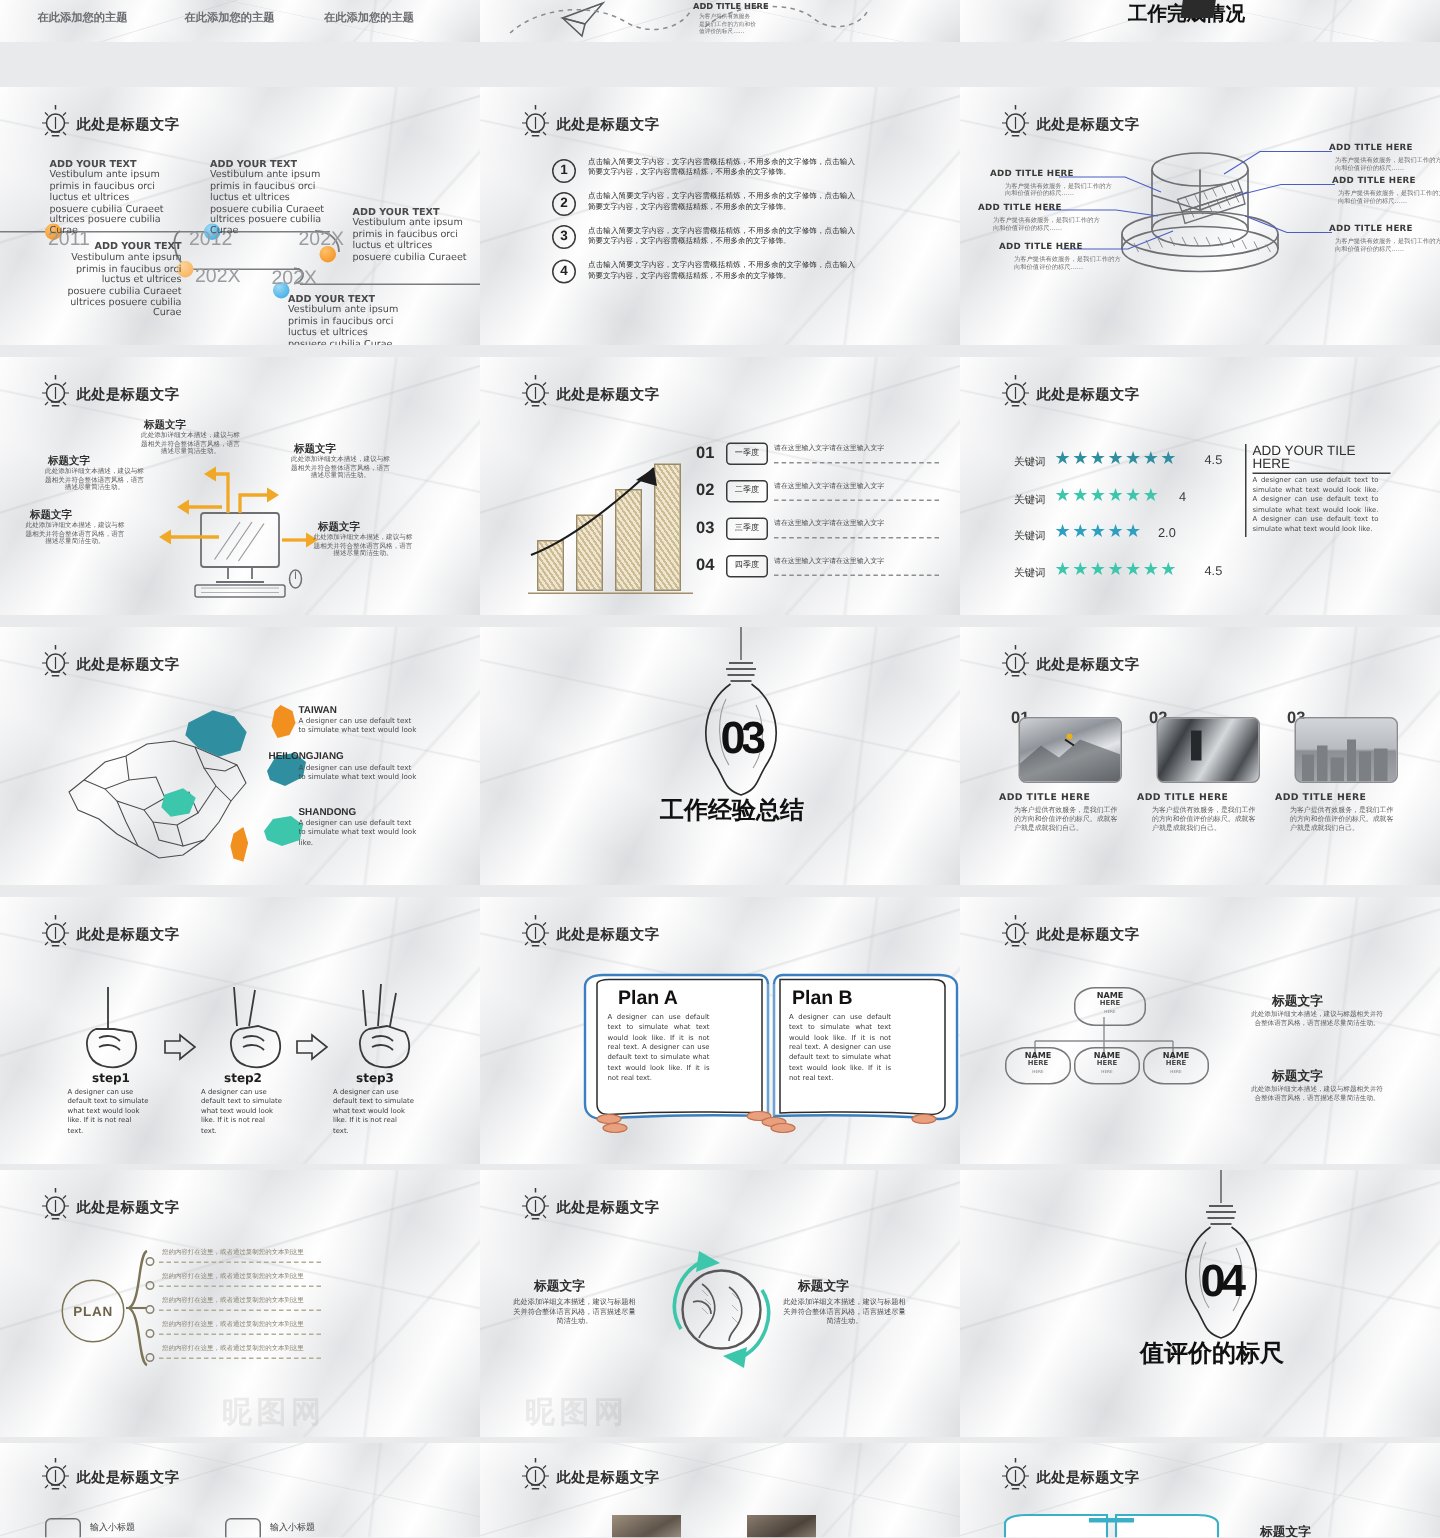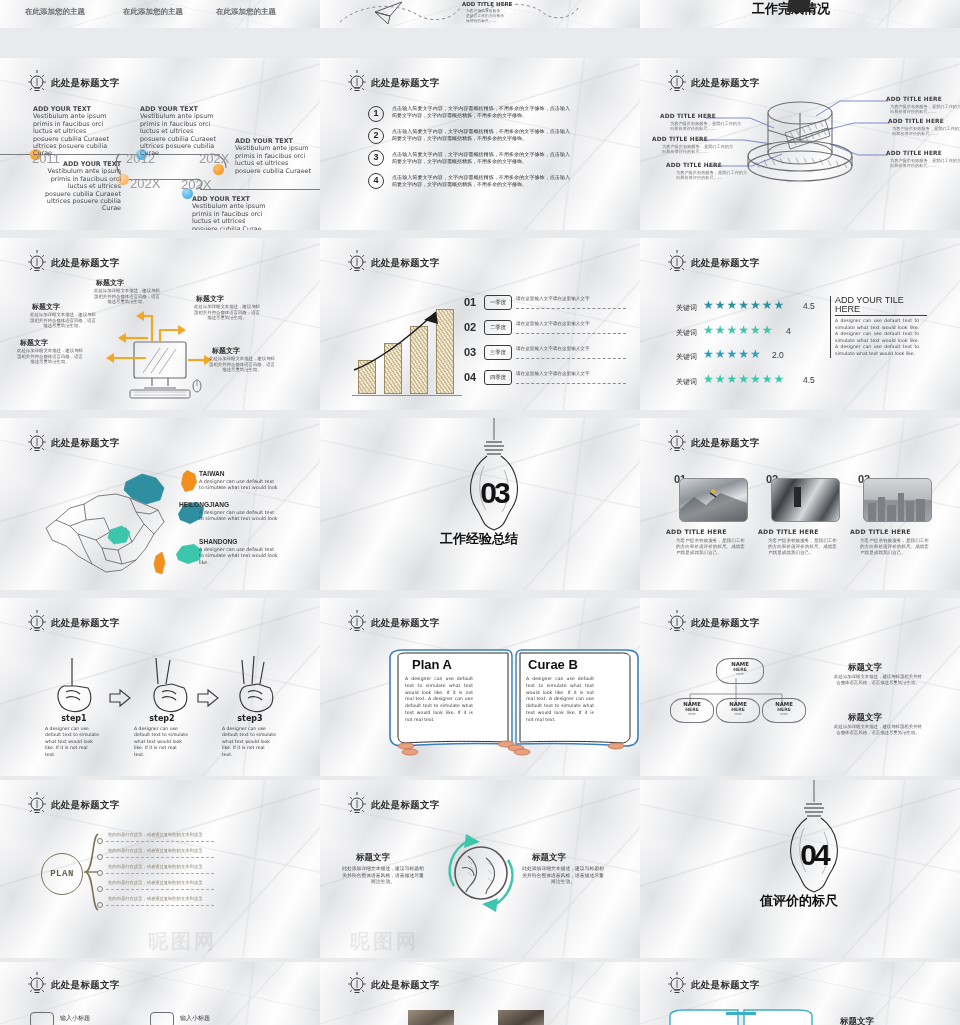--- a/index.html
+++ b/index.html
@@ -67,21 +67,21 @@
   .adybox{position:absolute;border-left:1.4px solid #3f3f41;padding-left:4px;}
   .adyt{font-size:9px;color:#2d2d2d;font-family:"Liberation Sans",sans-serif;line-height:9px;}
   .adyb{font-size:4.6px;line-height:6.6px;color:#4a4a4c;width:84px;text-align:justify;font-family:"DejaVu Sans",sans-serif;}
 
   
   .prov{position:absolute;font-size:6.6px;font-weight:bold;color:#2f2f2f;font-family:"Liberation Sans",sans-serif;}
   .provd{position:absolute;font-size:4.8px;line-height:6.4px;color:#4a4a4c;width:80px;font-family:"DejaVu Sans",sans-serif;}
 
   
   .secnum{position:absolute;font-family:"Liberation Sans",sans-serif;font-weight:bold;color:#111;font-size:30px;text-align:center;width:40px;}
-  .sectxt{position:absolute;font-size:13px;font-weight:bold;color:#111;font-family:"DejaVu Sans",sans-serif;text-align:center;}
+  .sectxt{position:absolute;font-size:16px;font-weight:bold;color:#111;font-family:"DejaVu Sans",sans-serif;text-align:center;}
 
   
   .pcard{position:absolute;border:1.2px solid #8b8c90;border-radius:5px;background:#dcdcdc;overflow:hidden;}
   .pnum{position:absolute;font-size:11px;font-weight:bold;color:#3a3a3a;width:10px;line-height:11px;font-family:"Liberation Sans",sans-serif;}
   .pt{position:absolute;font-size:6.2px;font-weight:bold;color:#3a3a3a;letter-spacing:.3px;font-family:"DejaVu Sans",sans-serif;}
   .pd{position:absolute;font-size:4.6px;line-height:6.2px;color:#606062;width:72px;font-family:"DejaVu Sans",sans-serif;}
 
   
   .stp{position:absolute;font-size:8px;font-weight:bold;color:#1d1d1d;text-align:center;width:40px;font-family:"DejaVu Sans",sans-serif;}
   .stpd{position:absolute;font-size:4.6px;line-height:6.4px;color:#3c3c3e;width:54px;font-family:"DejaVu Sans",sans-serif;}
@@ -624,21 +624,21 @@
             <ellipse cx="28" cy="106" rx="8" ry="3"></ellipse>
           <ellipse cx="124" cy="98" rx="8" ry="3"></ellipse>
             <ellipse cx="134" cy="102" rx="8" ry="3"></ellipse>
           <ellipse cx="140" cy="106" rx="8" ry="3"></ellipse>
             <ellipse cx="234" cy="100" rx="8" ry="3"></ellipse>
         </g>
       </svg>
 
       <div class="plan" style="left:92px;top:59px;">Plan A</div>
       <div class="pbd" style="left:85px;top:78px;">A designer can use default text to simulate what text would look like. If it is not real text. A designer can use default text to simulate what text would look like. If it is not real text.</div>
-      <div class="plan" style="left:208px;top:59px;">Curae B</div>
+      <div class="plan" style="left:208px;top:59px;">Plan B</div>
       <div class="pbd" style="left:206px;top:78px;">A designer can use default text to simulate what text would look like. If it is not real text. A designer can use default text to simulate what text would look like. If it is not real text.</div>
     </div>
   </div>
 
   <div class="slide" style="left:640px;top:598px;height:178px;">
     <div class="paper"></div>
     <div class="sl-inner">
       <div class="ttl" style="left:26px;top:12px;">
         <svg class="bulbico" viewBox="0 0 22 26">
           <path d="M11 3 L11 0" stroke="#3a3a3a" stroke-width="1" fill="none"></path>
@@ -689,21 +689,21 @@
         <svg class="bulbico" viewBox="0 0 22 26">
           <path d="M11 3 L11 0" stroke="#3a3a3a" stroke-width="1" fill="none"></path>
           <circle cx="11" cy="12" r="6" fill="none" stroke="#3a3a3a" stroke-width="1"></circle>
           <path d="M8 18 L14 18 M8.5 20.5 L13.5 20.5" stroke="#3a3a3a" stroke-width="1"></path>
           <path d="M2 12 L5 12 M17 12 L20 12 M4 5 L6 7 M18 5 L16 7 M4 20 L6 18 M18 20 L16 18" stroke="#3a3a3a" stroke-width=".8"></path>
           <path d="M11 8 L11 16" stroke="#3a3a3a" stroke-width=".8"></path>
         </svg>
         <span class="t">此处是标题文字</span>
       </div>
 
-      <div class="plancirc" style="left:41px;top:73px;width:40px;height:40px;font-family:Liberation Mono, monospace;">PLAN</div>
+      <div class="plancirc" style="left:41px;top:73px;width:40px;height:40px;">PLAN</div>
       <svg width="36" height="80" style="position:absolute;left:84px;top:52px;">
         <path d="M14 2 C8 4, 10 36, 2 40 C10 44, 8 76, 14 78" stroke="#7d7458" stroke-width="1.6" fill="none"></path>
         <path d="M0 40 L14 40" stroke="#7d7458" stroke-width="1.4"></path>
       </svg>
 
       <div class="pl-dot" style="left:97px;top:58px;"></div>
       <div class="pl-item" style="left:108px;top:52px;">您的内容打在这里，或者通过复制您的文本到这里</div>
       <div class="pl-dash" style="left:106px;top:61px;width:108px;"></div>
 
       <div class="pl-dot" style="left:97px;top:74px;"></div>

